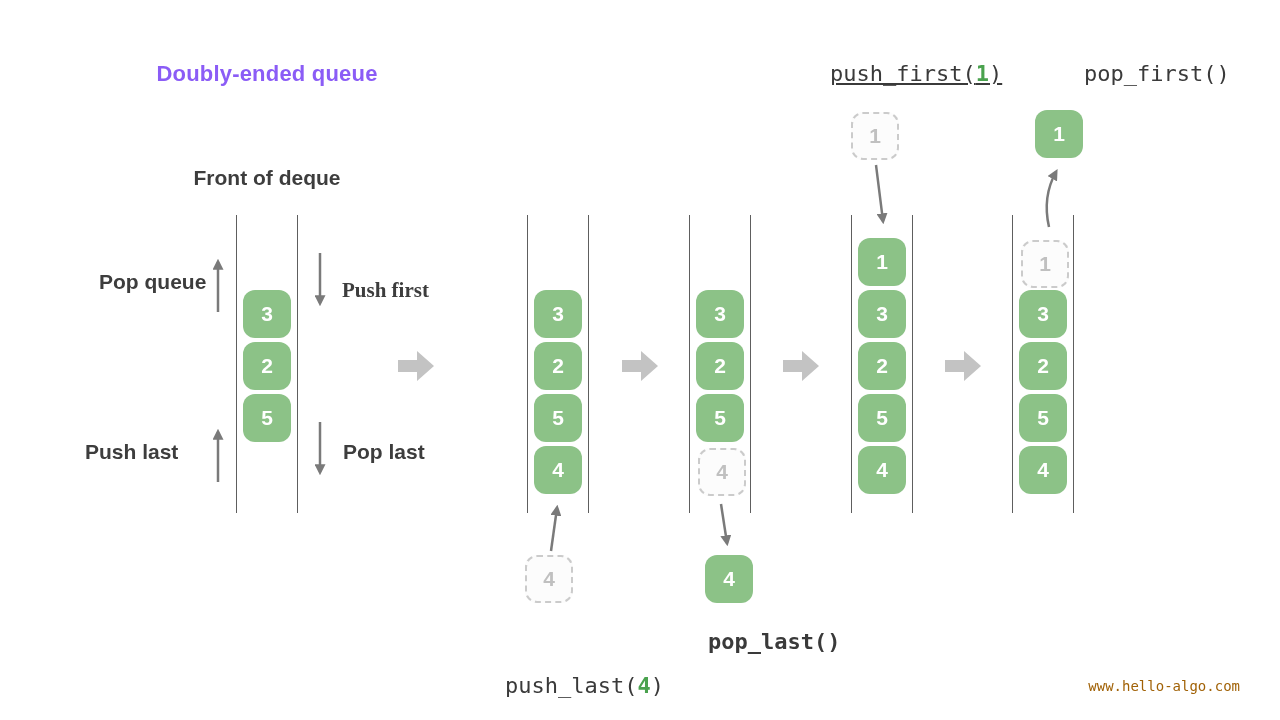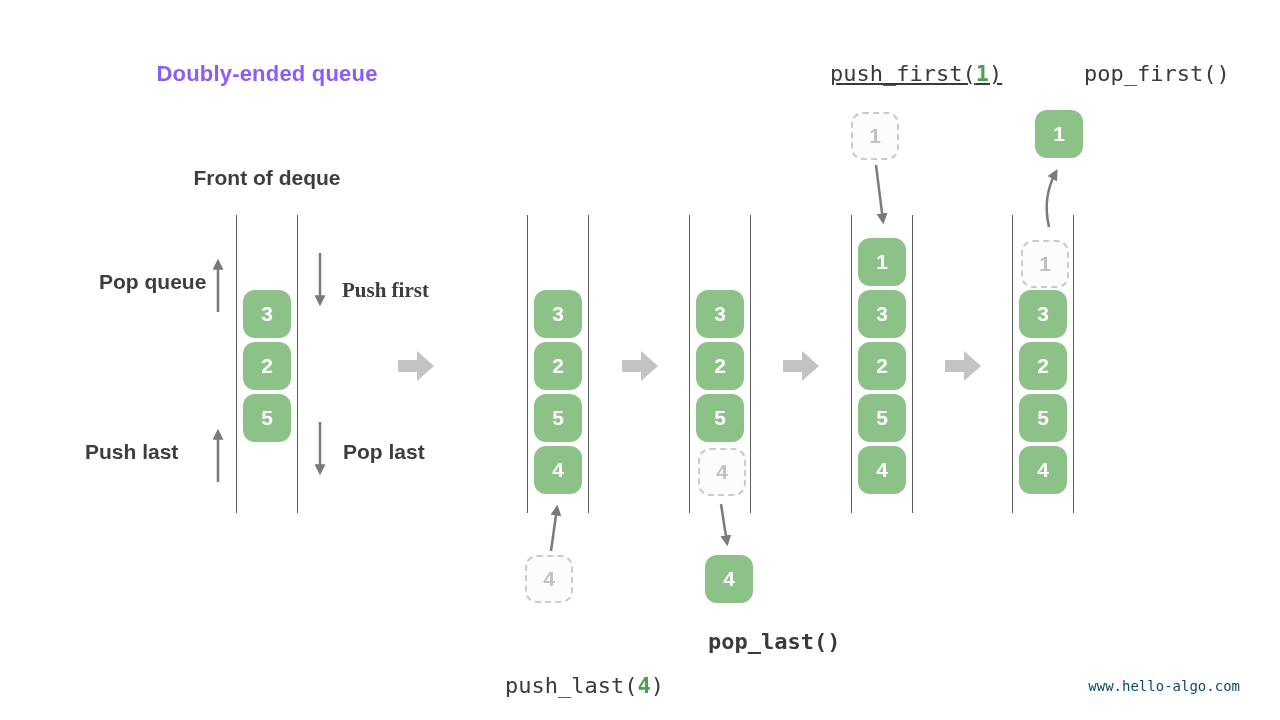--- a/index.html
+++ b/index.html
@@ -21,21 +21,21 @@
   
   .gbox{position:absolute;width:44px;height:44px;border-radius:12px;background:#fcfcfc;
         border:2px dashed #cbcbcb;color:#c0c0c0;font-weight:700;font-size:21px;
         display:flex;align-items:center;justify-content:center;}
   
   .opLabel{position:absolute;font-family:"DejaVu Sans Mono",monospace;font-size:22px;
            color:#3a3a3a;white-space:nowrap;}
   .opLabel .g{color:#4AA24E;font-weight:700;}
   
   .watermark{position:absolute;left:1040px;top:678px;width:200px;text-align:right;
-             font-family:"DejaVu Sans Mono",monospace;font-size:14px;color:#0c4a6e;}
+             font-family:"DejaVu Sans Mono",monospace;font-size:14px;color:#a16207;}
   svg.overlay{position:absolute;left:0;top:0;pointer-events:none;}
 </style>
 </head>
 <body>
 
 <div id="stage">
 
   <div class="titleLine" style="left:117px;top:61px;">Doubly-ended queue</div>
 
   <div class="dLabel centerLabel" style="left:167px;top:166px;">Front of deque</div>

